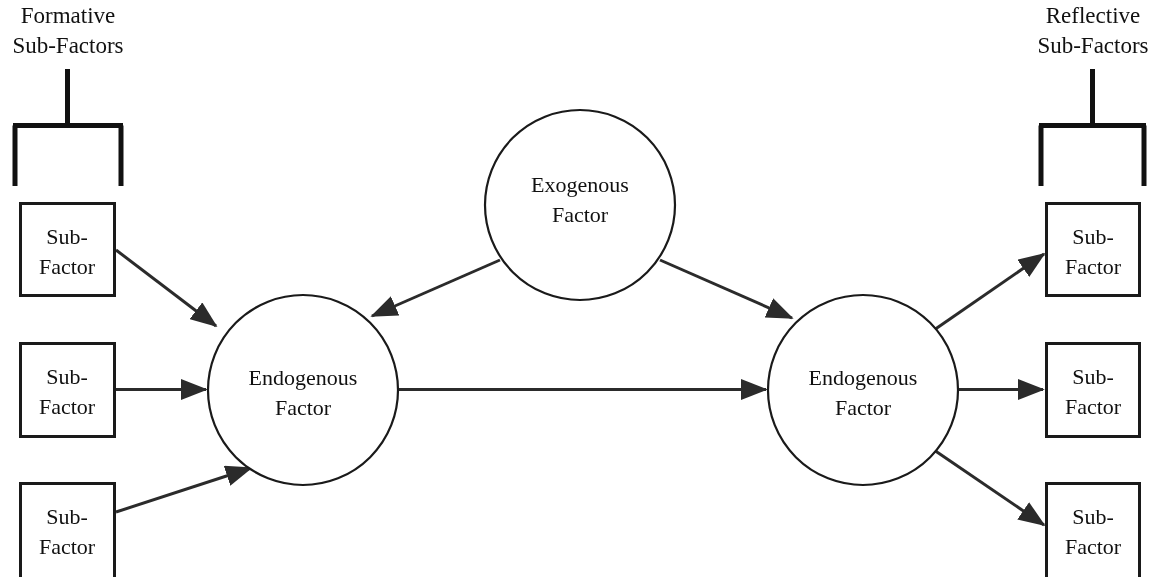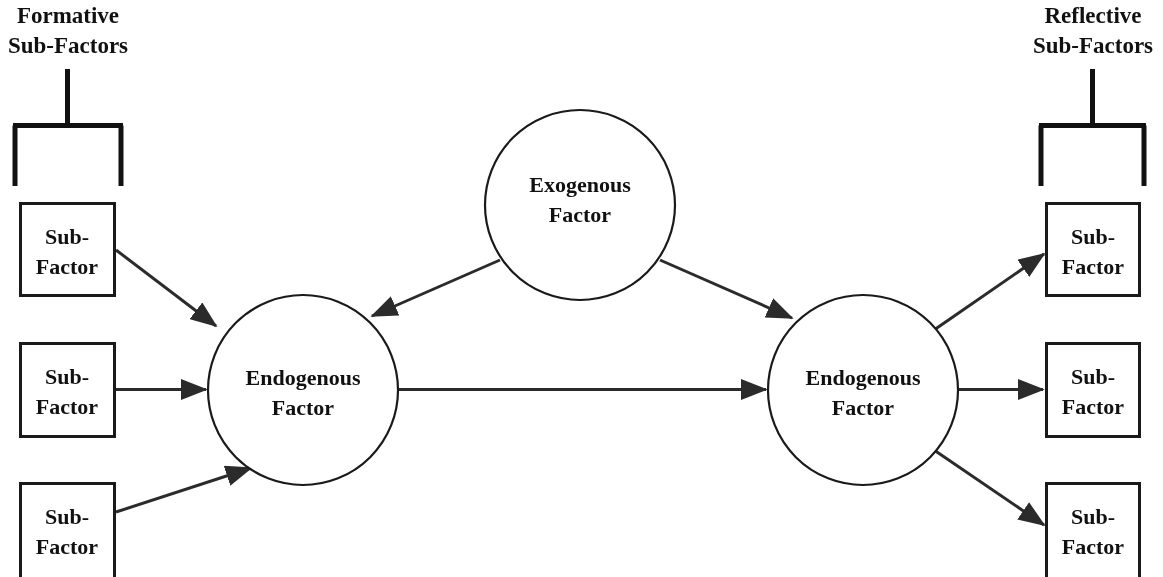--- a/index.html
+++ b/index.html
@@ -9,21 +9,20 @@
   }
   body {
     font-family: "Liberation Serif", "DejaVu Serif", serif;
   }
   #diagram-root {
     position: relative;
     width: 1163px;
     height: 577px;
     background: #ffffff;
     overflow: hidden;
-    font-weight: bold;
   }
   #diagram-svg {
     position: absolute;
     top: 0;
     left: 0;
     width: 1163px;
     height: 577px;
   }
   .node-text {
     font-family: "Liberation Serif", "DejaVu Serif", serif;

